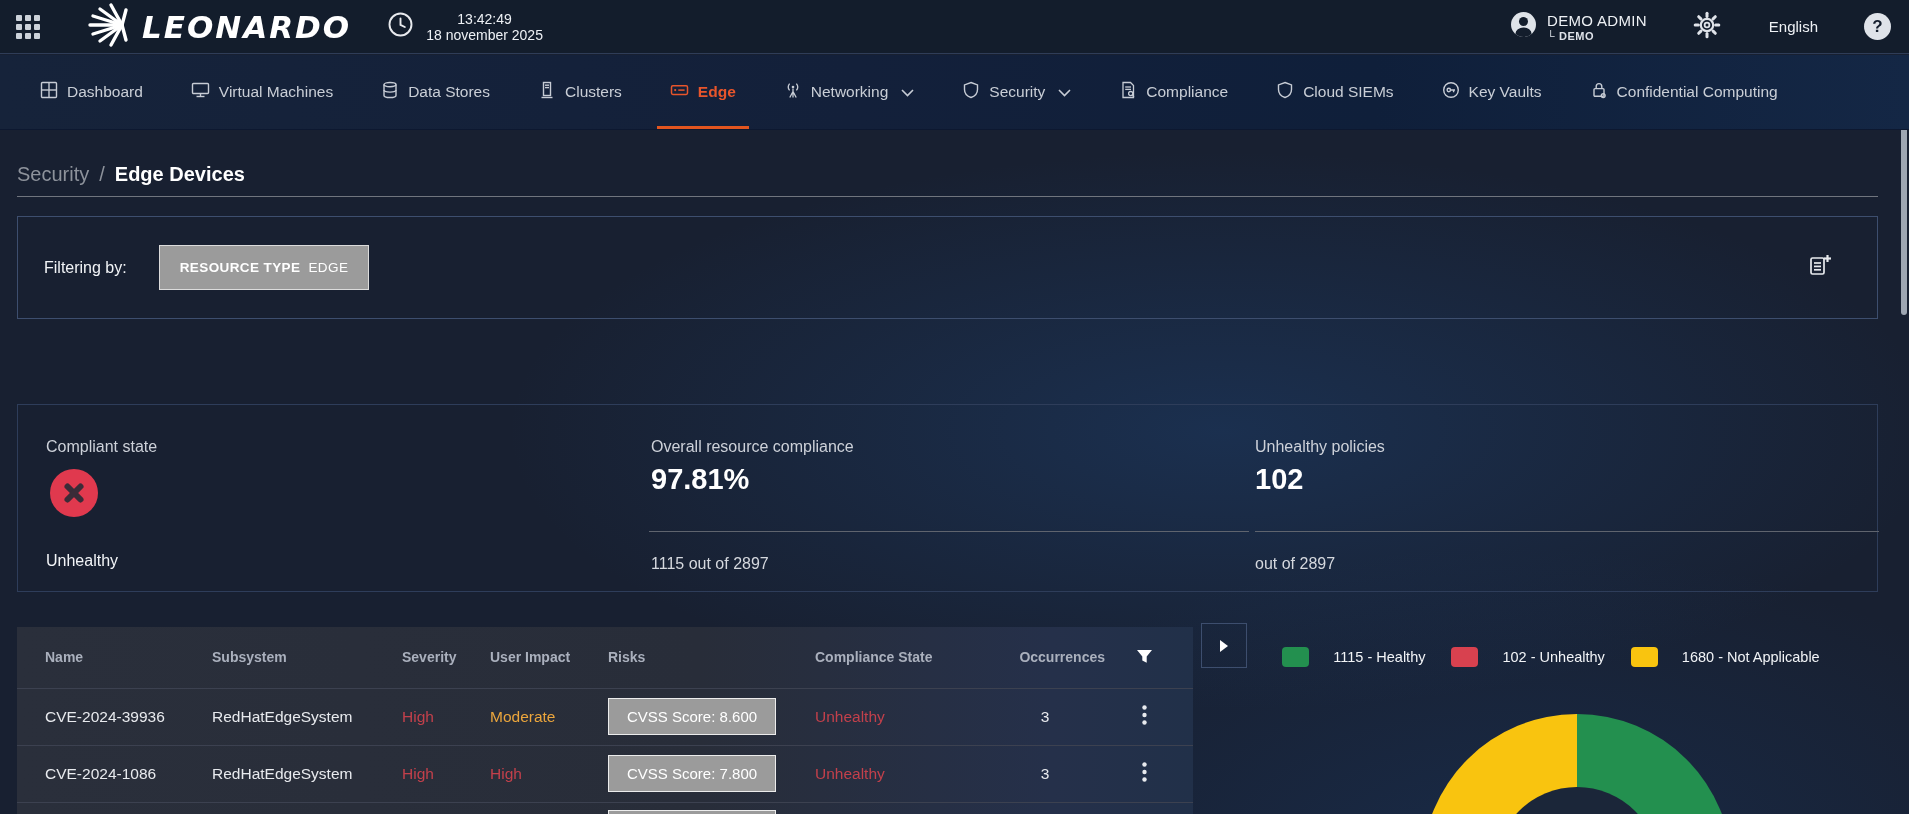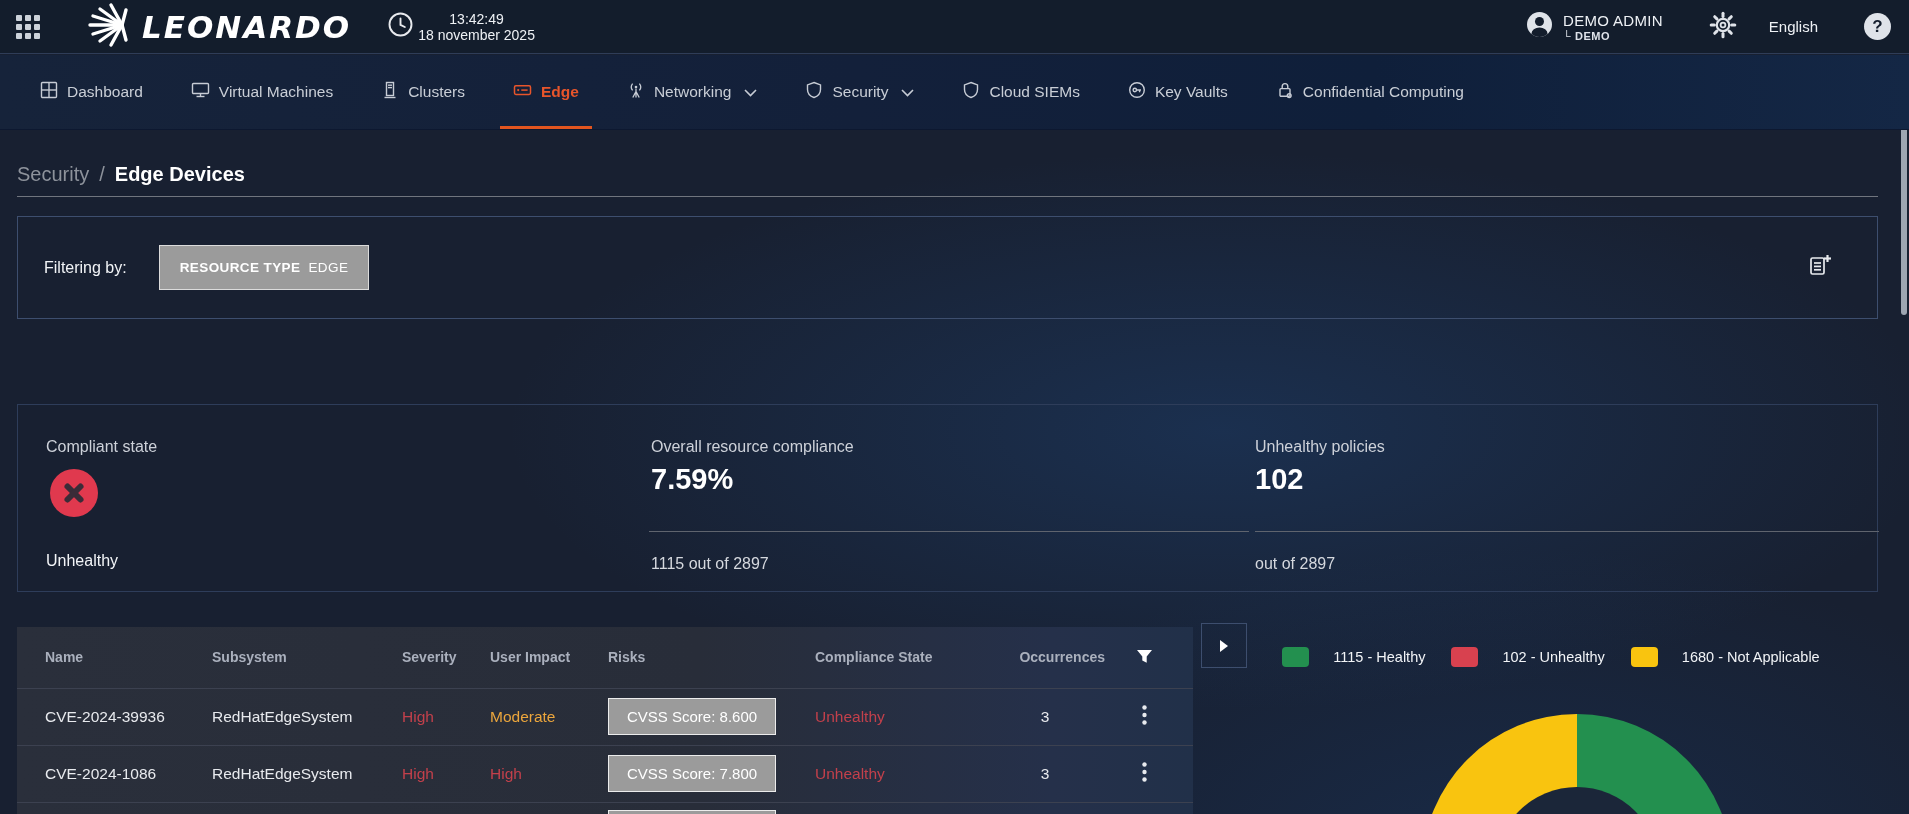--- a/index.html
+++ b/index.html
@@ -10,31 +10,31 @@
   
   .topbar { position:absolute; left:0; top:0; width:1909px; height:54px;
     background:#131d2c; display:flex; align-items:center; padding:0 14px;
     border-bottom:1px solid #2f3d58; z-index:30; }
   .grid-icon { display:grid; grid-template-columns:repeat(3,6px); grid-template-rows:repeat(3,6px);
     gap:3px; margin-left:2px; cursor:pointer; }
   .grid-icon span { background:#ccd2da; border-radius:1px; }
   .brand { display:flex; align-items:center; margin-left:42px; gap:6px; }
   .brand-text { color:#fff; font-weight:bold; font-style:italic; font-size:31px;
     letter-spacing:2px; font-family:"DejaVu Sans","Liberation Sans",sans-serif; }
-  .clockwrap { display:flex; align-items:center; margin-left:36px; gap:4px; }
+  .clockwrap { display:flex; align-items:center; margin-left:36px; gap:12px; }
   .clocktext { display:flex; flex-direction:column; align-items:center; color:#eef1f5; }
   .clocktime { font-size:14px; }
   .clockdate { font-size:14px; }
   .tb-spacer { flex:1; }
   .userwrap { display:flex; align-items:center; gap:10px; }
   .usertext { display:flex; flex-direction:column; color:#eef1f5; }
   .username { font-size:15px; letter-spacing:.3px; }
   .usersub { font-size:11px; font-weight:bold; letter-spacing:.5px; margin-top:1px; color:#dfe3ea;}
   .gearwrap { margin-left:46px; cursor:pointer; }
-  .lang { margin-left:32px; color:#eef1f5; font-size:15px; cursor:pointer; }
+  .lang { margin-left:48px; color:#eef1f5; font-size:15px; cursor:pointer; }
   .help { margin-left:46px; margin-right:4px; width:27px; height:27px; border-radius:50%;
     background:#dfe3e9; color:#131d2c; font-weight:bold; font-size:17px;
     display:flex; align-items:center; justify-content:center; cursor:pointer; }
 
   
   .navbar { position:absolute; left:0; top:55px; width:1909px; height:75px;
     background:linear-gradient(90deg,#16233a 0%,#13203a 45%,#0f1f3a 72%,#142745 100%);
     display:flex; align-items:stretch; padding-left:16px; border-bottom:1px solid #0d1830; z-index:25; }
   .nav-item { display:flex; align-items:center; gap:9px; padding:0 13px; margin:0 11px;
     color:#c9ced6; font-size:15.5px; cursor:pointer; white-space:nowrap; }
@@ -219,20 +219,28 @@
     <div class="nav-item">
       <span><svg width="19" height="18" viewBox="0 0 19 18" fill="none" stroke="#c7ccd5" stroke-width="1.4">
             <rect x="1.5" y="2.5" width="16" height="10" rx="1"></rect>
             <line x1="9.5" y1="12.5" x2="9.5" y2="15.5"></line>
             <line x1="5.5" y1="15.5" x2="13.5" y2="15.5"></line>
           </svg></span>
       <span>Virtual Machines</span>
     </div>
     <div class="nav-item">
       <span><svg width="18" height="18" viewBox="0 0 18 18" fill="none" stroke="#c7ccd5" stroke-width="1.4">
+            <ellipse cx="9" cy="3.6" rx="6" ry="2.1"></ellipse>
+            <path d="M3 3.6 V14.4 A6 2.1 0 0 0 15 14.4 V3.6"></path>
+            <path d="M3 9 A6 2.1 0 0 0 15 9"></path>
+          </svg></span>
+      <span>Data Stores</span>
+    </div>
+    <div class="nav-item">
+      <span><svg width="18" height="18" viewBox="0 0 18 18" fill="none" stroke="#c7ccd5" stroke-width="1.4">
             <rect x="5.5" y="1.5" width="7" height="13"></rect>
             <line x1="7" y1="4.2" x2="11" y2="4.2"></line>
             <line x1="7" y1="6.6" x2="11" y2="6.6"></line>
             <line x1="3.5" y1="16.5" x2="14.5" y2="16.5"></line>
           </svg></span>
       <span>Clusters</span>
     </div>
     <div class="nav-item active">
       <span><svg width="19" height="18" viewBox="0 0 19 18" fill="none" stroke="#e8552b" stroke-width="1.5">
             <rect x="1.5" y="4.8" width="16" height="8.6" rx="1.4"></rect>
@@ -253,20 +261,30 @@
           </svg></span>
     </div>
     <div class="nav-item">
       <span><svg width="18" height="18" viewBox="0 0 18 18" fill="none" stroke="#c7ccd5" stroke-width="1.4">
             <path d="M9 1.5 L15.5 3.9 V8.4 C15.5 12.5 12.8 15.2 9 16.5 C5.2 15.2 2.5 12.5 2.5 8.4 V3.9 Z"></path>
           </svg></span>
       <span>Security</span>
       <span class="caret"><svg width="13" height="8" viewBox="0 0 13 8" fill="none">
             <polyline points="1,1 6.5,6.5 12,1" stroke="#c7ccd5" stroke-width="1.6"></polyline>
           </svg></span>
+    </div>
+    <div class="nav-item">
+      <span><svg width="18" height="18" viewBox="0 0 18 18" fill="none" stroke="#c7ccd5" stroke-width="1.3">
+            <path d="M4 1.5 H11.5 L14.5 4.5 V16.5 H4 Z"></path>
+            <line x1="6.2" y1="6" x2="12" y2="6"></line>
+            <line x1="6.2" y1="8.4" x2="12" y2="8.4"></line>
+            <circle cx="11.7" cy="12.6" r="2.1"></circle>
+            <line x1="13.3" y1="14.2" x2="15" y2="15.9"></line>
+          </svg></span>
+      <span>Compliance</span>
     </div>
     <div class="nav-item">
       <span><svg width="18" height="18" viewBox="0 0 18 18" fill="none" stroke="#c7ccd5" stroke-width="1.4">
             <path d="M9 1.5 L15.5 3.9 V8.4 C15.5 12.5 12.8 15.2 9 16.5 C5.2 15.2 2.5 12.5 2.5 8.4 V3.9 Z"></path>
           </svg></span>
       <span>Cloud SIEMs</span>
     </div>
     <div class="nav-item">
       <span><svg width="18" height="18" viewBox="0 0 18 18" fill="none" stroke="#c7ccd5" stroke-width="1.4">
             <circle cx="9" cy="9" r="7.3"></circle>
@@ -318,21 +336,21 @@
       <svg width="22" height="22" viewBox="0 0 22 22">
         <g stroke="#3a2c38" stroke-width="6" stroke-linecap="round">
           <line x1="4.5" y1="4.5" x2="17.5" y2="17.5"></line>
             <line x1="17.5" y1="4.5" x2="4.5" y2="17.5"></line>
         </g>
       </svg>
     </div>
     <span class="sc1-value">Unhealthy</span>
 
     <span class="stat-label sc2-label">Overall resource compliance</span>
-    <span class="stat-value sc2-value">7.59%</span>
+    <span class="stat-value sc2-value">97.81%</span>
     <div class="stat-div sc2-div"></div>
     <span class="stat-detail sc2-detail">1115 out of 2897</span>
 
     <span class="stat-label sc3-label">Unhealthy policies</span>
     <span class="stat-value sc3-value">102</span>
     <div class="stat-div sc3-div"></div>
     <span class="stat-detail sc3-detail">out of 2897</span>
   </div>
 
   <div class="table-panel">

